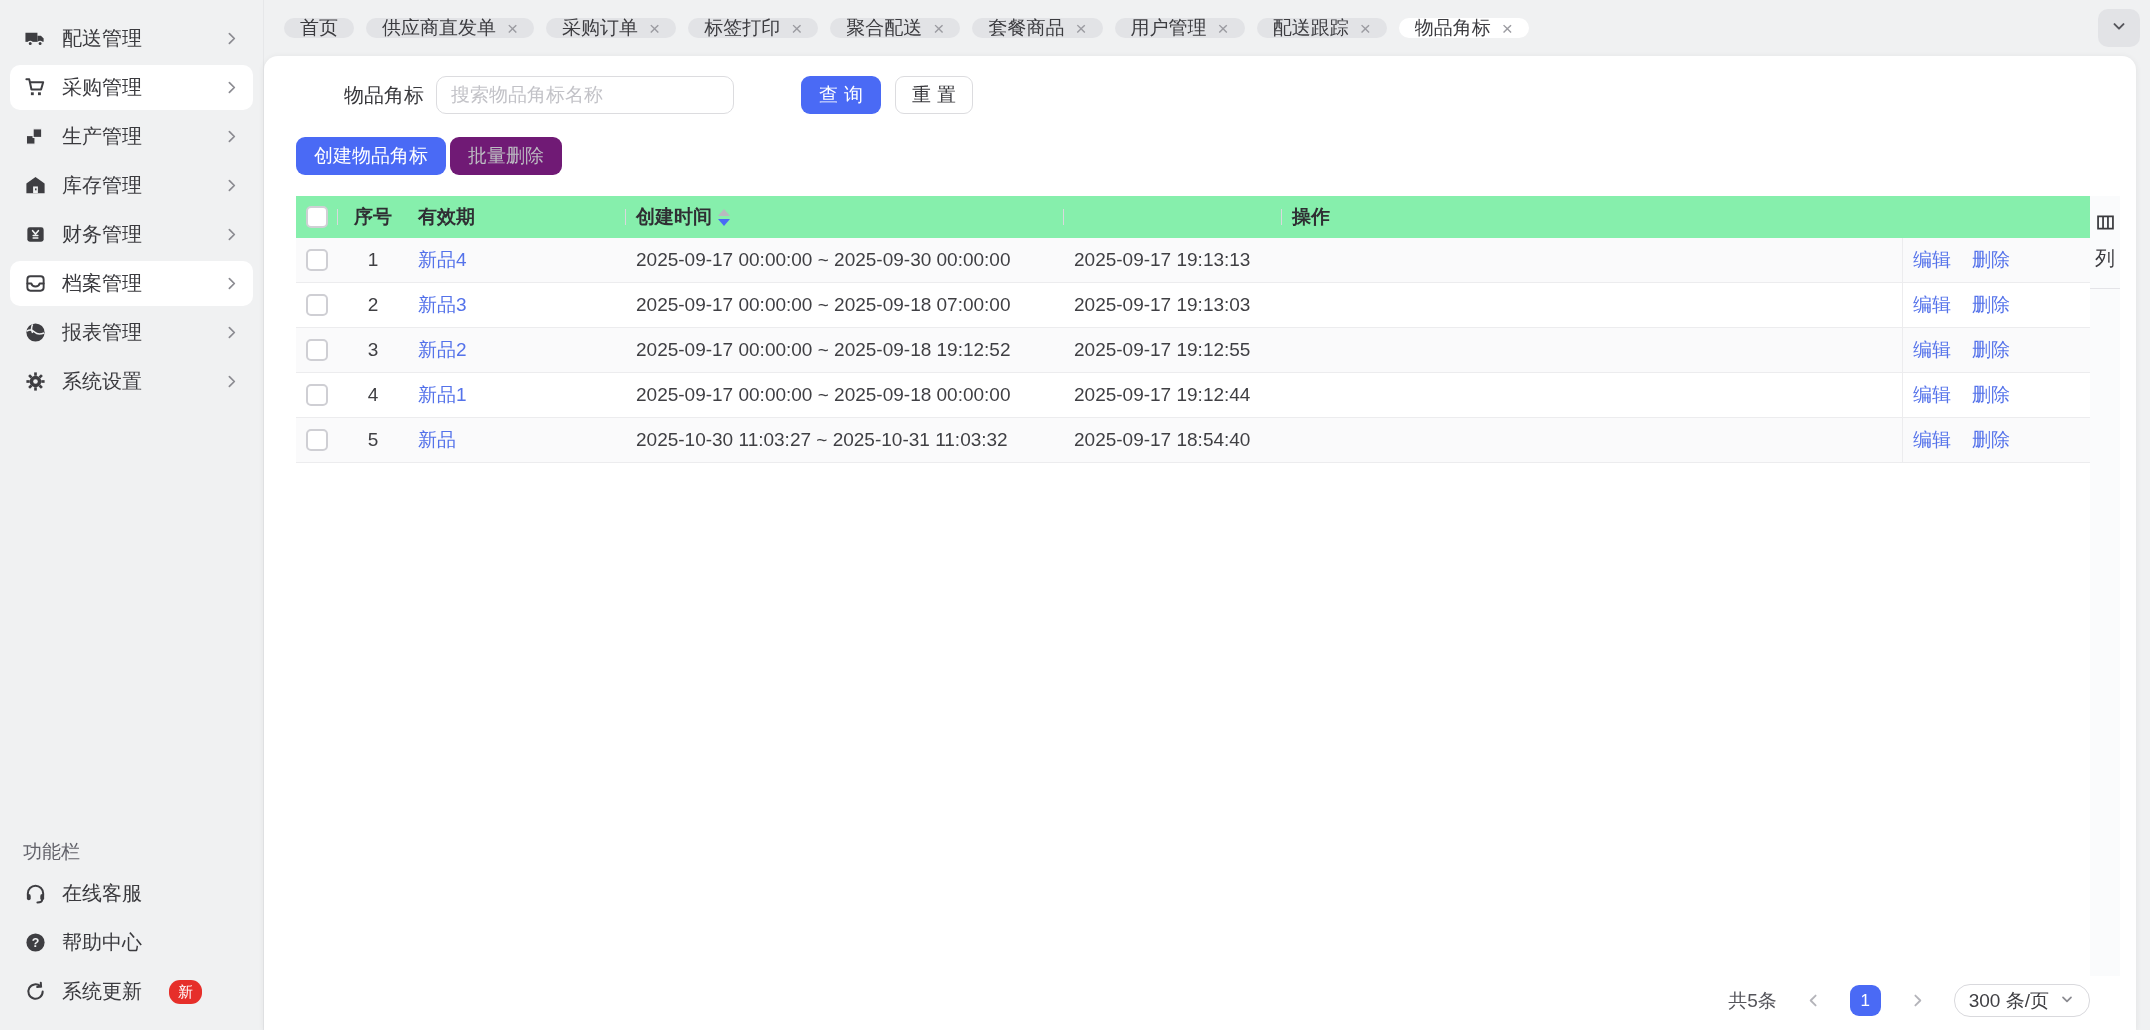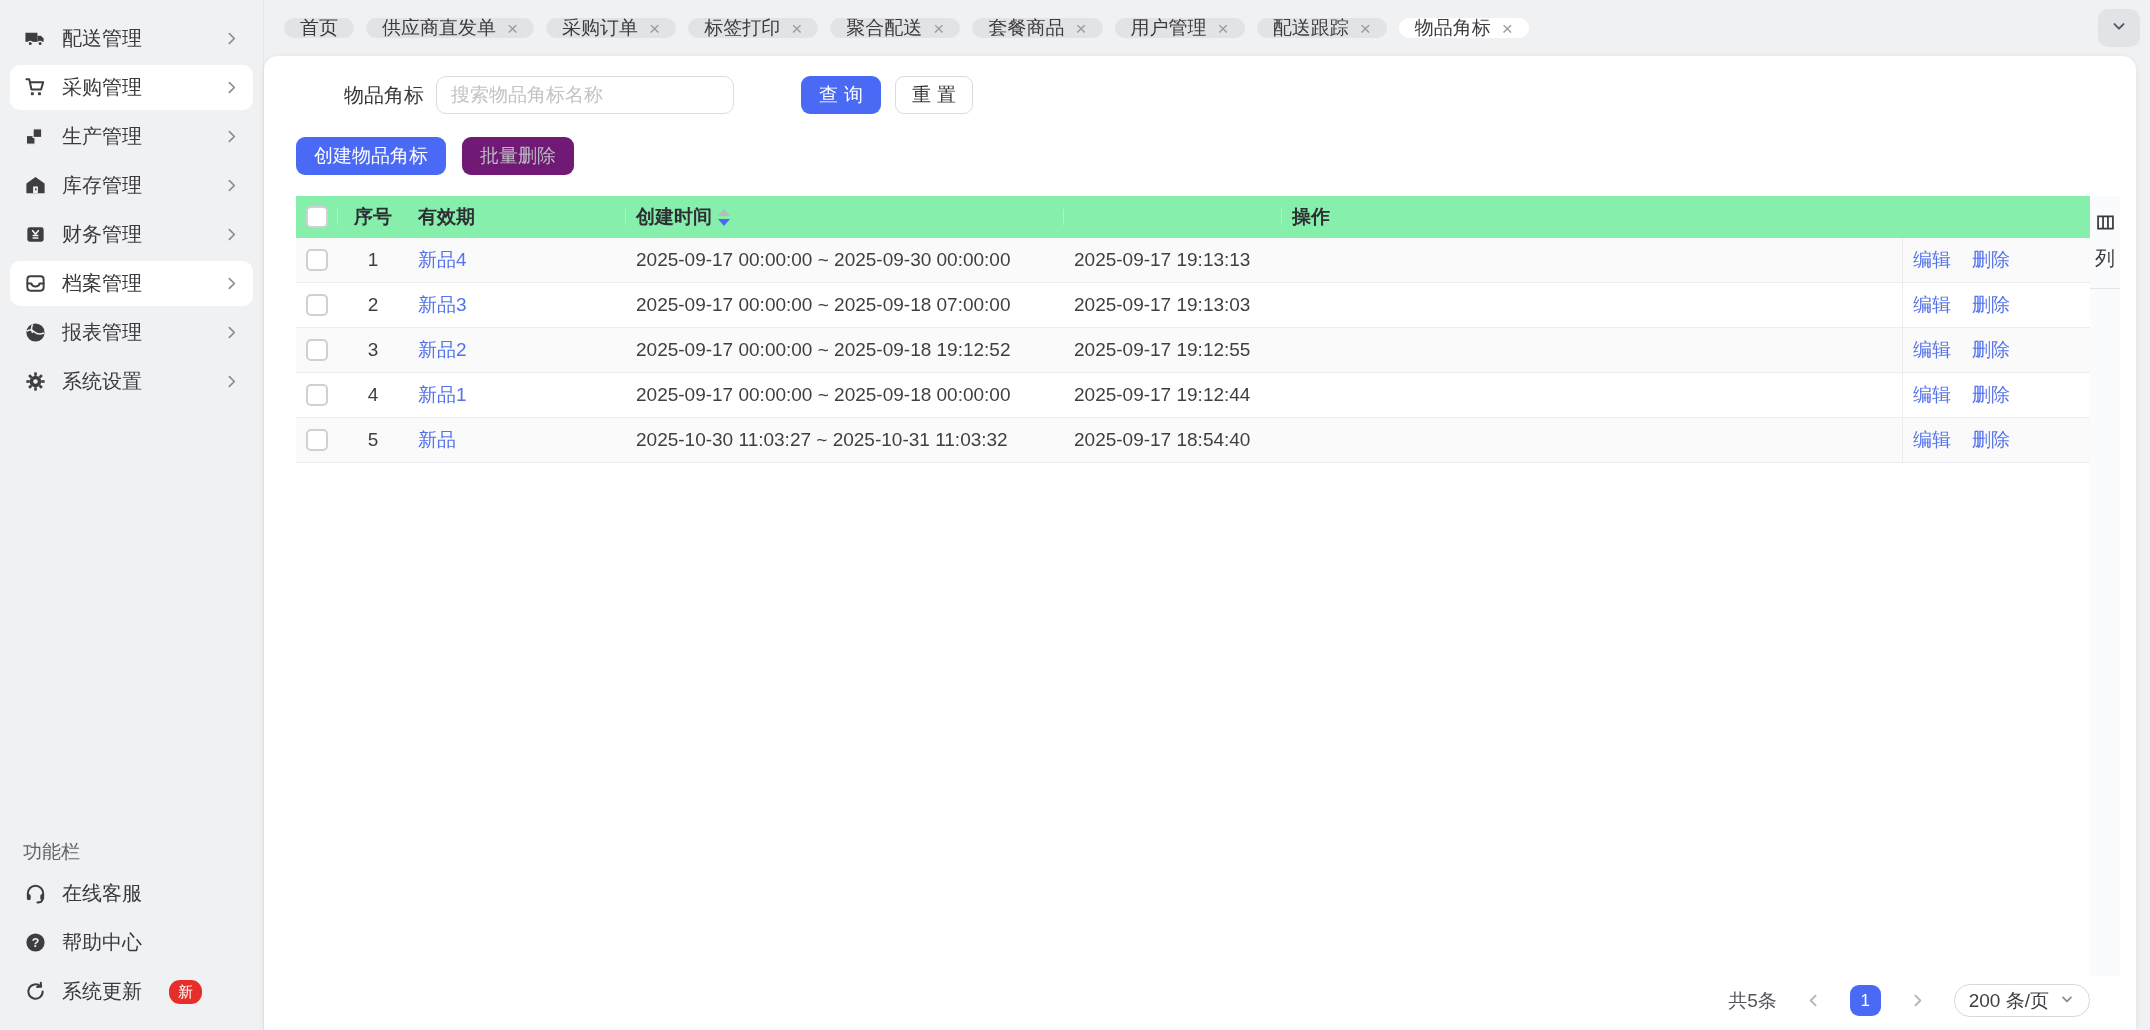--- a/index.html
+++ b/index.html
@@ -63,21 +63,21 @@
   .search-input::placeholder { color:#c2c2c7; }
   .btn {
     height:38px; border:none; border-radius:9px; font-size:19px; cursor:pointer;
     font-family:"Liberation Sans","DejaVu Sans",sans-serif; padding:0 18px;
   }
   .btn-primary { background:#4a6af5; color:#fff; }
   .btn-plain { background:#fff; color:#36363a; border:1px solid #dcdcdf; }
   .btn-disabled { background:#701a75; color:#bcbcc2; cursor:default; }
   .btn-query { margin-left:67px; letter-spacing:6px; padding:0 12px 0 18px; }
   .btn-reset { margin-left:14px; letter-spacing:6px; padding:0 10px 0 16px; }
-  .action-row { position:absolute; top:81px; left:32px; display:flex; gap:16px; }
+  .action-row { position:absolute; top:81px; left:32px; display:flex; gap:4px; }
   
   .table { position:absolute; left:32px; top:140px; width:1794px; }
   .thead, .tr {
     display:grid;
     grid-template-columns:42px 70px 218px 438px 218px 1fr 188px;
     align-items:center;
   }
   .thead { height:42px; background:#86efac; font-weight:bold; color:#2f2f33; font-size:19px; }
   .tr { height:45px; border-bottom:1px solid #ececee; font-size:19px; color:#3f3f43; background:#fff; }
   .tr:nth-child(even) { background:#fafafb; }
@@ -474,20 +474,20 @@
           <polyline points="15 5 8 12 15 19"></polyline>
         </svg>
     </span>
     <span class="pg-page">1</span>
     <span class="pg-arrow">
       <svg viewBox="0 0 24 24" width="17" height="17" fill="none" stroke="#b4b4ba" stroke-width="2.6" stroke-linecap="round" stroke-linejoin="round">
           <polyline points="9 5 16 12 9 19"></polyline>
         </svg>
     </span>
     <span class="pg-size">
-      <span>200 条/页</span>
+      <span>300 条/页</span>
       <span><svg viewBox="0 0 24 24" width="16" height="16" fill="none" stroke="#8a8a90" stroke-width="2.6" stroke-linecap="round" stroke-linejoin="round">
             <polyline points="6 9.5 12 15.5 18 9.5"></polyline>
           </svg></span>
     </span>
   </div>
 
 </main>
 
 </body></html>

